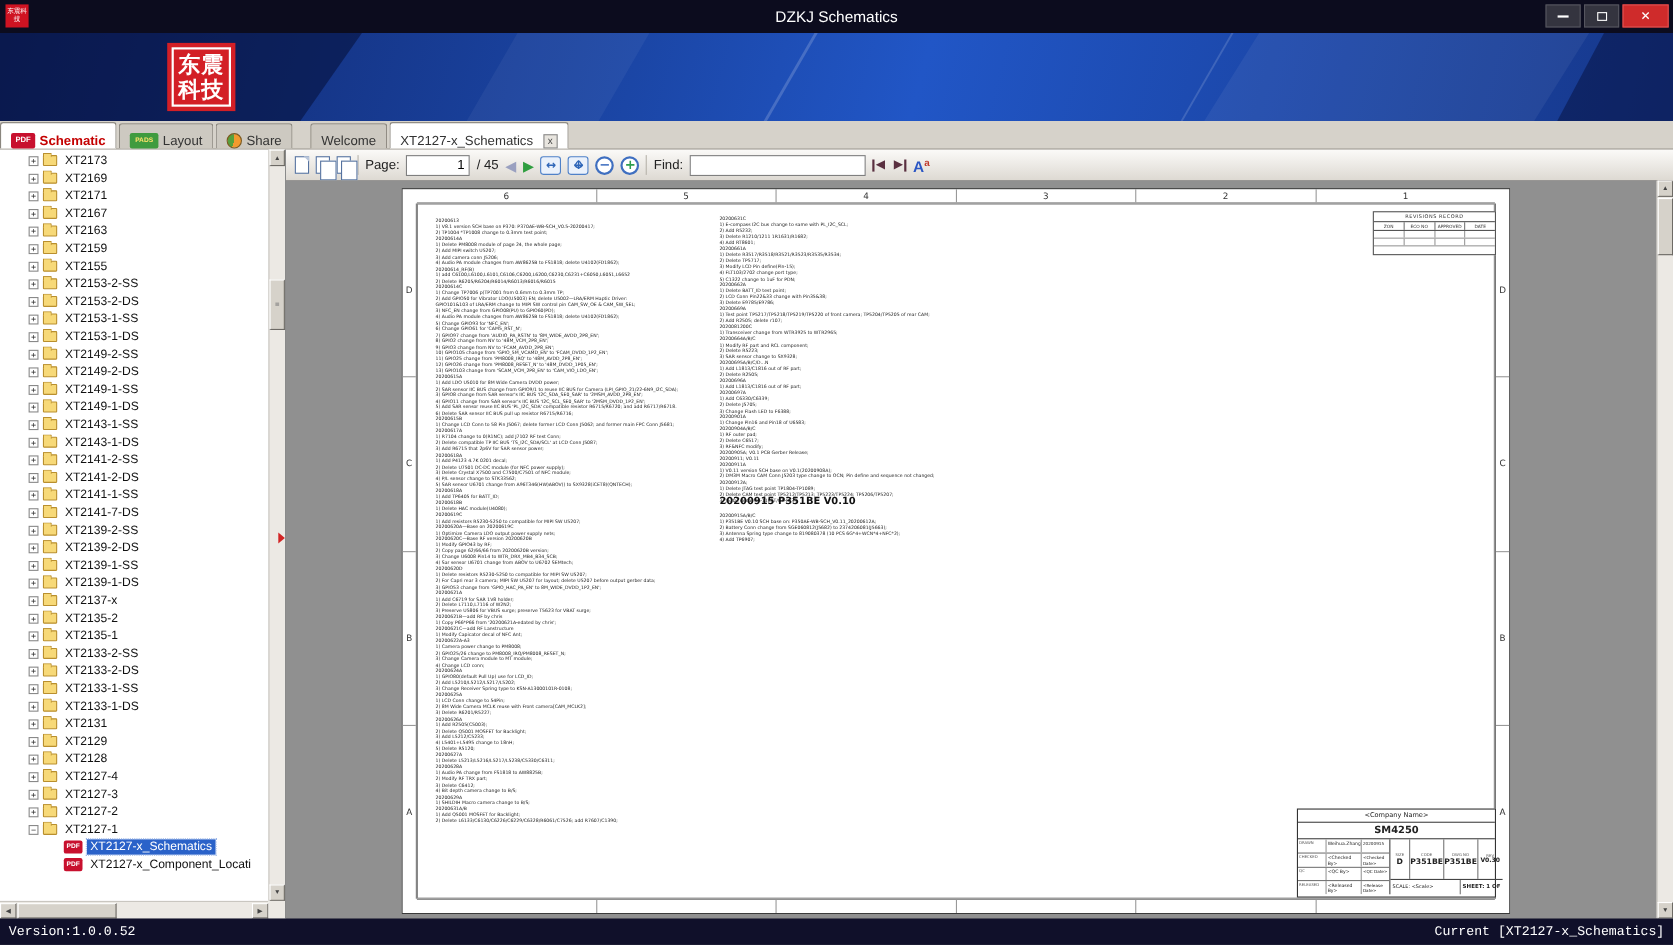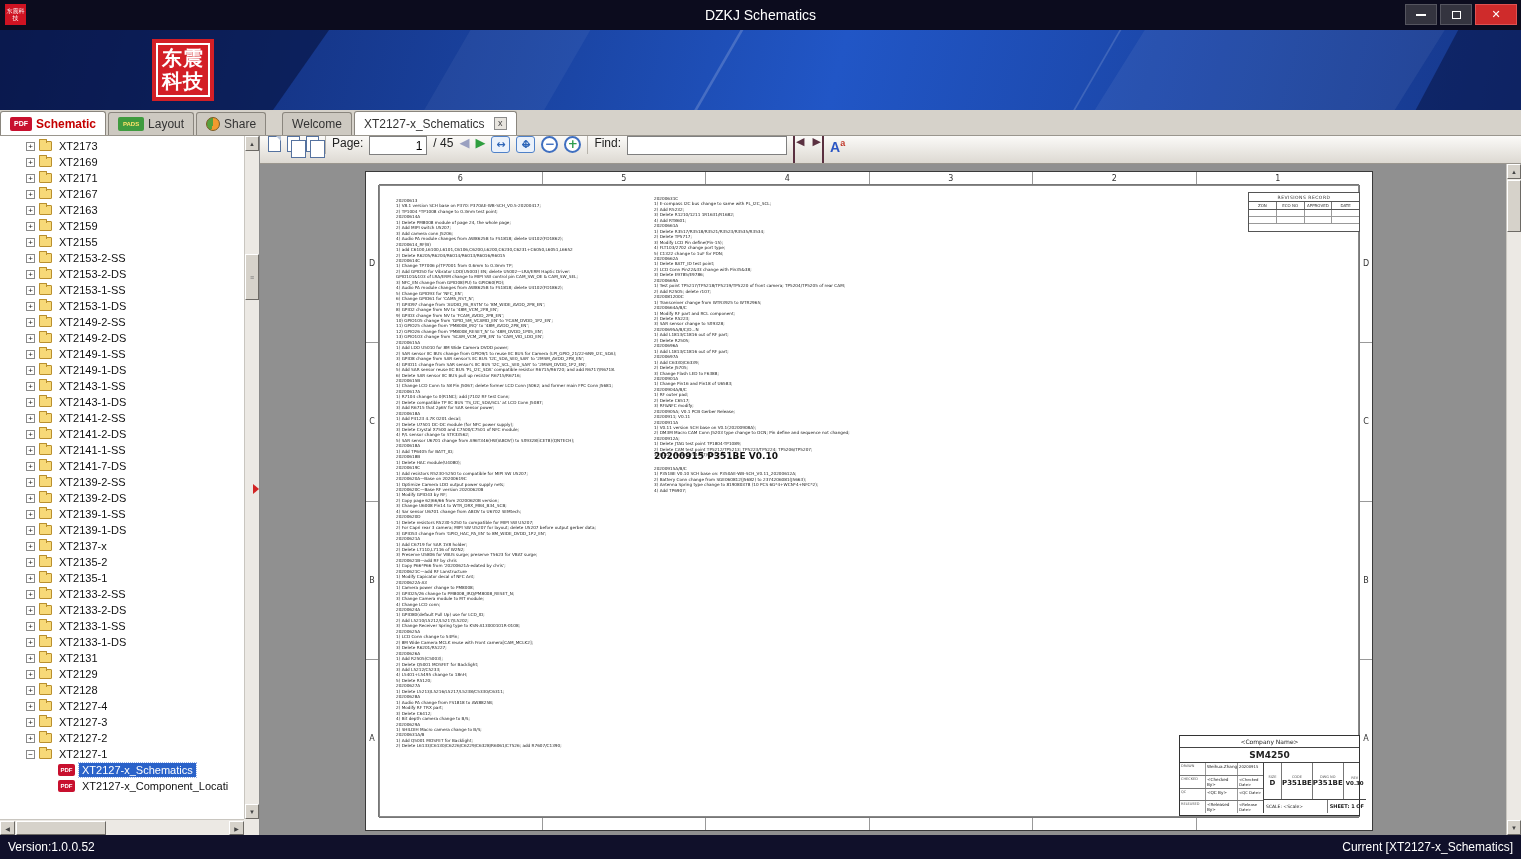--- a/index.html
+++ b/index.html
@@ -30,21 +30,21 @@
   .logo-inner { width:100%; height:100%; border:2px solid #fff; color:#fff; font:bold 20px/1.15 "DejaVu Sans",sans-serif;
                 text-align:center; overflow:hidden; word-break:break-all; letter-spacing:1px; padding-top:2px; }
   .banner-title { position:absolute; left:238px; top:22px; color:#fff; font-size:38px; font-weight:bold; letter-spacing:1px;
                   text-shadow:2px 2px 3px rgba(0,0,0,.45); }
   .banner-sub { position:absolute; right:112px; top:29px; color:#fff; font-size:30px; font-weight:bold;
                 text-shadow:2px 2px 3px rgba(0,0,0,.4); }
 
   
   .tabbar { position:absolute; left:0; top:110px; width:1521px; height:26px; background:#d6d2ca; border-bottom:1px solid #9a968e;
             display:flex; align-items:flex-end; }
-  .tab { height:23px; display:flex; align-items:center; gap:4px; padding:0 9px; margin-right:2px;
+  .tab { height:23px; display:flex; align-items:flex-end; gap:4px; padding:0 9px; margin-right:2px;
          background:#cdc9c1; border:1px solid #8a867e; border-bottom:none; border-radius:3px 3px 0 0; font-size:12px; color:#333; cursor:default; }
   .tab.active { background:#fff; height:24px; }
   .tab.mode-active { color:#c40000; font-weight:bold; }
   .pdfbadge { display:inline-block; min-width:22px; height:14px; background:#c8102e; color:#fff; font:bold 7px/14px "Liberation Sans",sans-serif;
               text-align:center; border-radius:2px; }
   .padsbadge { display:inline-block; min-width:26px; height:14px; background:#3f9b3f; color:#ffe36b; font:bold 6px/14px "Liberation Sans",sans-serif;
                text-align:center; border-radius:2px; }
   .sharebadge { display:inline-block; width:14px; height:14px; border-radius:50%;
                 background:conic-gradient(#f29a2e 0 55%, #57a03c 55% 100%); border:1px solid #7c5a20; }
   .tabspacer { width:14px; }
@@ -75,21 +75,21 @@
                 display:flex; align-items:center; justify-content:center; color:#777; font-size:7px; letter-spacing:0; }
   .hsb { position:absolute; left:0; right:15px; bottom:0; height:16px; background:#ece9e4; border-top:1px solid #c9c6c0; }
   .hsb .lf { position:absolute; left:0; top:1px; width:15px; height:14px; }
   .hsb .rt { position:absolute; right:0; top:1px; width:15px; height:14px; }
   .hsb .thumb { position:absolute; top:1px; left:16px; width:90px; height:14px; background:#d6d2ca; border:1px solid; border-color:#fff #6d6a65 #6d6a65 #fff; }
   .corner { position:absolute; right:0; bottom:0; width:15px; height:16px; background:#ece9e4; }
 
   
   .toolbar { position:absolute; left:260px; top:136px; width:1261px; height:28px;
              background:linear-gradient(#fbfaf8,#ddd9d2); border-bottom:1px solid #9a968e;
-             display:flex; gap:6px; padding:0 8px; font-size:12px; color:#222; }
+             display:flex; align-items:center; gap:6px; padding:14px 8px; font-size:12px; color:#222; }
   .ic-doc { width:13px; height:16px; background:#fff; border:1px solid #55729f; position:relative; }
   .ic-doc.copy::after { content:""; position:absolute; left:3px; top:3px; width:13px; height:16px; background:#fff; border:1px solid #55729f; }
   .ic-doc .fold-corner { position:absolute; right:-1px; top:-1px; width:0; height:0; border-style:solid; border-width:0 5px 5px 0; border-color:transparent #b9c6da transparent transparent; }
   .tb-input { height:19px; border:1px solid #7f7f7f; background:#fff; font-size:12px; padding:0 4px; }
   .page-input { width:58px; text-align:right; }
   .find-input { width:160px; }
   .arrow { font-size:13px; line-height:1; }
   .arrow.prev { color:#9aa0c0; }
   .arrow.next { color:#2f9e3f; }
   .ic-sq { width:19px; height:17px; background:#eaf1fb; border:1px solid #4f81c8; border-radius:3px; color:#2f66b8;
@@ -162,21 +162,21 @@
   .cvsb { position:absolute; right:0; top:0; width:15px; height:671px; background:#ece9e4; border-left:1px solid #c9c6c0; }
   .cvsb .up { position:absolute; top:0; left:0; width:14px; height:15px; }
   .cvsb .dn { position:absolute; bottom:0; left:0; width:14px; height:15px; }
   .cvsb .thumb { position:absolute; top:16px; left:0; width:14px; height:52px; background:#d6d2ca; border:1px solid; border-color:#fff #6d6a65 #6d6a65 #fff; }
 
   .pane-marker { position:absolute; left:253px; top:484px; width:0; height:0; border-top:5px solid transparent;
                  border-bottom:5px solid transparent; border-left:6px solid #d22424; }
 
   
   .statusbar { position:absolute; left:0; bottom:0; width:1521px; height:24px; background:#10102a; color:#fff;
-               display:flex; align-items:center; justify-content:space-between; padding:0 8px; font-size:12px; }
+               display:flex; align-items:center; justify-content:space-between; padding:0 8px; font-size:12px;font-family:Liberation Mono, monospace; }
 </style>
 <title>DZKJ Schematics</title></head>
 <body>
 
 <div class="titlebar">
   <div class="tb-logo">东震科技</div>
   <div class="tb-title">DZKJ Schematics</div>
   <div class="winbtns">
     <div class="wbtn">
         <span class="g-min"></span>

